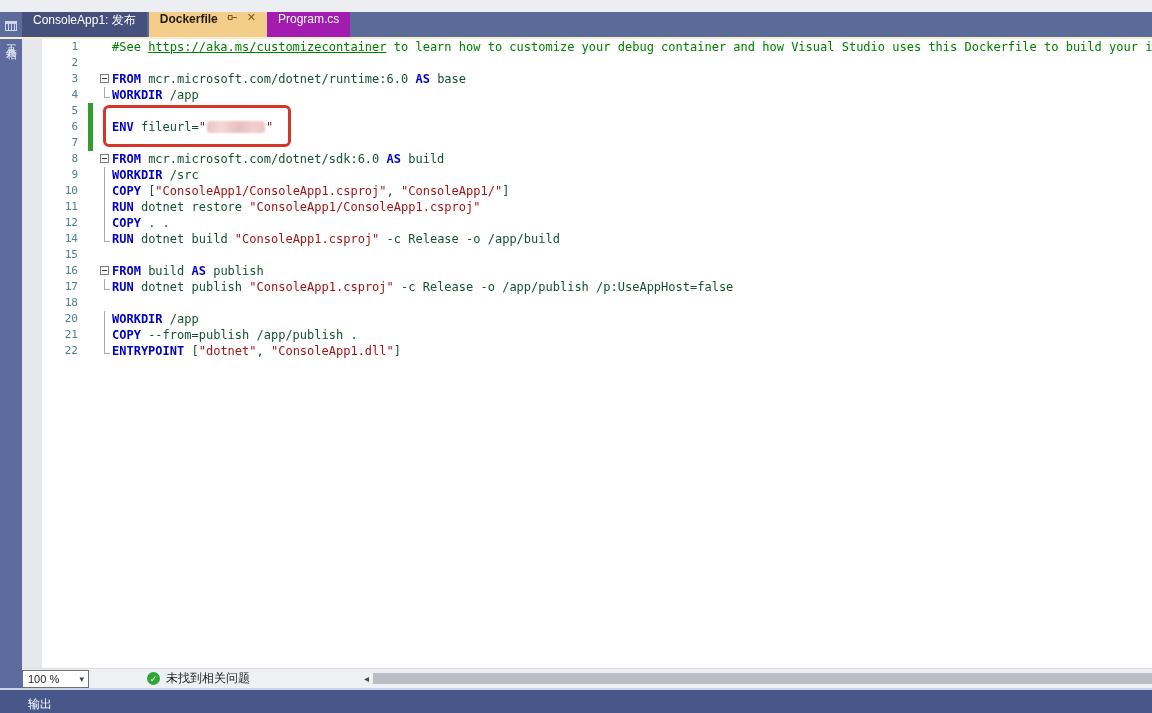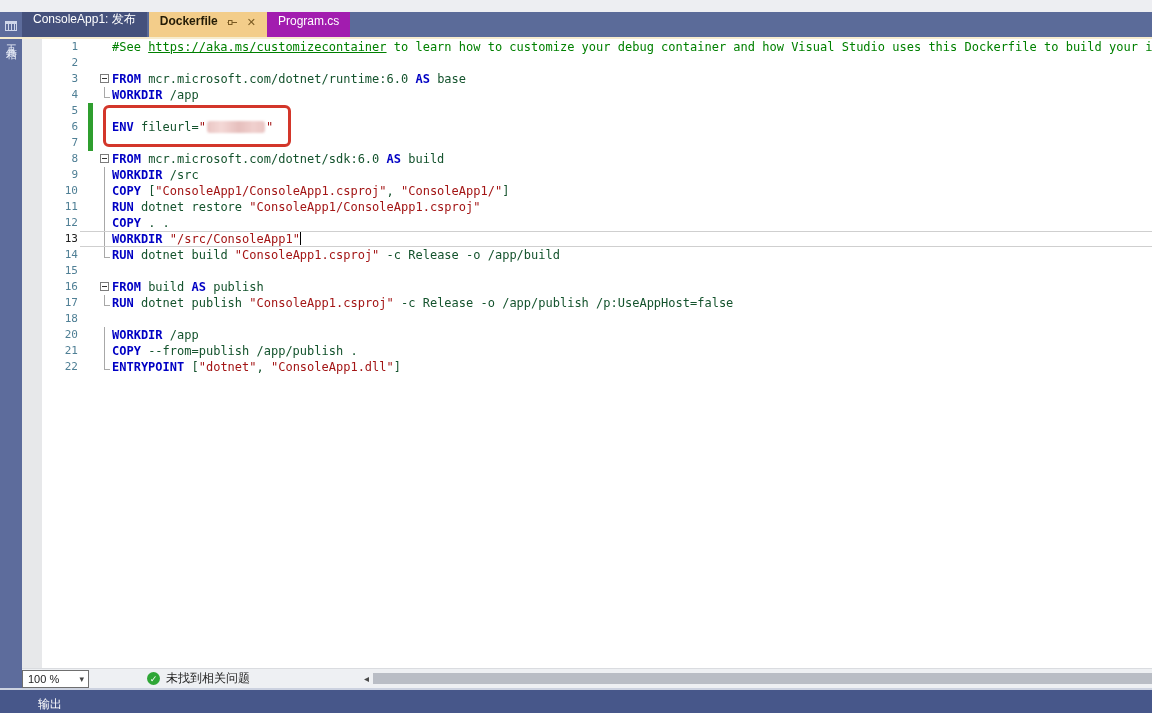--- a/index.html
+++ b/index.html
@@ -13,21 +13,21 @@
   .left-rail{position:absolute;left:0;top:12px;width:22px;height:676px;background:#5d6c9c;
              display:flex;flex-direction:column;align-items:center;}
   .rail-icon{display:block;width:12px;height:10px;margin:9px auto 5px;border:1px solid #cfd6ea;
              border-top:3px solid #cfd6ea;box-sizing:border-box;
              background:repeating-linear-gradient(90deg,transparent 0 2px,#cfd6ea 2px 3px);}
   .rail-label{writing-mode:vertical-rl;text-orientation:upright;font-size:11px;color:#e4e9f5;letter-spacing:2px;}
 
   
   .tabbar{position:absolute;left:22px;top:12px;right:0;height:25px;background:var(--tabbar,#5b6b99);
           display:flex;align-items:stretch;overflow:hidden;}
-  .tab{display:flex;align-items:flex-end;padding:16px 11px;font-size:12px;color:#ffffff;white-space:nowrap;cursor:default;}
+  .tab{display:flex;align-items:flex-start;padding:0 11px;font-size:12px;color:#ffffff;white-space:nowrap;cursor:default;}
   .tab:nth-child(1){background:#45517c;margin-right:2px;}
   .tab:nth-child(3){background:#a21caf;}
   .tab.active{background:var(--tabact,#f3cd8a);color:#241c06;font-weight:bold;}
   .tab .pin,.tab .close{margin-left:9px;color:#7a5a22;font-weight:normal;font-size:11px;line-height:1;display:flex;align-items:center;}
   .tab-accent{position:absolute;left:0;top:37px;width:100%;height:2px;background:#f6ecce;}
 
   
   .editor{position:absolute;left:22px;top:39px;right:0;height:629px;background:#fff;overflow:hidden;
           font-family:"DejaVu Sans Mono",monospace;font-size:12px;}
   .bp-margin{position:absolute;left:0;top:0;width:20px;height:100%;background:#e7e8ea;}
@@ -69,21 +69,21 @@
   .health{display:flex;align-items:center;gap:6px;margin-left:26px;}
   .check-circle{width:13px;height:13px;border-radius:50%;background:#2ea636;color:#fff;font-size:9px;
                 display:flex;align-items:center;justify-content:center;flex:0 0 auto;}
   .hscroll{flex:1;display:flex;align-items:center;margin-left:78px;height:100%;}
   .scroll-arrow{color:#4a4a4a;font-size:10px;padding:0 4px;}
   .thumb{flex:1;height:11px;background:#b9bdc5;}
 
   
   .output-panel{position:absolute;left:0;top:688px;width:100%;height:25px;background:var(--outbg,#47578a);
                 border-top:2px solid #ccd2e0;box-sizing:border-box;}
-  .output-title{position:absolute;left:38px;top:6px;color:#ffffff;font-size:12px;}
+  .output-title{position:absolute;left:28px;top:6px;color:#ffffff;font-size:12px;}
 </style>
 </head>
 <body>
 
 <div class="root">
 
   <div class="top-strip"></div>
 
   <div class="left-rail">
     <span class="rail-icon"></span>
@@ -120,21 +120,20 @@
         <div class="code-line"><span class="ln">3</span><span class="sel"></span><span class="outline"><span class="foldbox"></span></span><span class="code"><span class="kw">FROM</span><span class="plain"> mcr.microsoft.com/dotnet/runtime:6.0 </span><span class="kw">AS</span><span class="plain"> base</span></span></div>
         <div class="code-line"><span class="ln">4</span><span class="sel"></span><span class="outline guide-end"></span><span class="code"><span class="kw">WORKDIR</span><span class="plain"> /app</span></span></div>
         <div class="code-line chg"><span class="ln">5</span><span class="sel"></span><span class="outline"></span><span class="code"></span></div>
         <div class="code-line chg"><span class="ln">6</span><span class="sel"></span><span class="outline"></span><span class="code"><span class="kw">ENV</span><span class="plain"> fileurl=</span><span class="str">"</span><span class="redacted"></span><span class="str">"</span></span></div>
         <div class="code-line chg"><span class="ln">7</span><span class="sel"></span><span class="outline"></span><span class="code"></span></div>
         <div class="code-line"><span class="ln">8</span><span class="sel"></span><span class="outline"><span class="foldbox"></span></span><span class="code"><span class="kw">FROM</span><span class="plain"> mcr.microsoft.com/dotnet/sdk:6.0 </span><span class="kw">AS</span><span class="plain"> build</span></span></div>
         <div class="code-line"><span class="ln">9</span><span class="sel"></span><span class="outline guide"></span><span class="code"><span class="kw">WORKDIR</span><span class="plain"> /src</span></span></div>
         <div class="code-line"><span class="ln">10</span><span class="sel"></span><span class="outline guide"></span><span class="code"><span class="kw">COPY</span><span class="plain"> [</span><span class="str">"ConsoleApp1/ConsoleApp1.csproj"</span><span class="plain">, </span><span class="str">"ConsoleApp1/"</span><span class="plain">]</span></span></div>
         <div class="code-line"><span class="ln">11</span><span class="sel"></span><span class="outline guide"></span><span class="code"><span class="kw">RUN</span><span class="plain"> dotnet restore </span><span class="str">"ConsoleApp1/ConsoleApp1.csproj"</span></span></div>
         <div class="code-line"><span class="ln">12</span><span class="sel"></span><span class="outline guide"></span><span class="code"><span class="kw">COPY</span><span class="plain"> . .</span></span></div>
-        <div class="code-line current"><span class="ln">13</span><span class="sel"></span><span class="outline guide"></span><span class="code"><span class="kw">WORKDIR</span><span class="plain"> </span><span class="str">"/src/ConsoleApp1"</span><span class="caret"></span></span></div>
         <div class="code-line"><span class="ln">14</span><span class="sel"></span><span class="outline guide-end"></span><span class="code"><span class="kw">RUN</span><span class="plain"> dotnet build </span><span class="str">"ConsoleApp1.csproj"</span><span class="plain"> -c Release -o /app/build</span></span></div>
         <div class="code-line"><span class="ln">15</span><span class="sel"></span><span class="outline"></span><span class="code"></span></div>
         <div class="code-line"><span class="ln">16</span><span class="sel"></span><span class="outline"><span class="foldbox"></span></span><span class="code"><span class="kw">FROM</span><span class="plain"> build </span><span class="kw">AS</span><span class="plain"> publish</span></span></div>
         <div class="code-line"><span class="ln">17</span><span class="sel"></span><span class="outline guide-end"></span><span class="code"><span class="kw">RUN</span><span class="plain"> dotnet publish </span><span class="str">"ConsoleApp1.csproj"</span><span class="plain"> -c Release -o /app/publish /p:UseAppHost=false</span></span></div>
         <div class="code-line"><span class="ln">18</span><span class="sel"></span><span class="outline"></span><span class="code"></span></div>
         <div class="code-line"><span class="ln">20</span><span class="sel"></span><span class="outline guide"></span><span class="code"><span class="kw">WORKDIR</span><span class="plain"> /app</span></span></div>
         <div class="code-line"><span class="ln">21</span><span class="sel"></span><span class="outline guide"></span><span class="code"><span class="kw">COPY</span><span class="plain"> --from=publish /app/publish .</span></span></div>
         <div class="code-line"><span class="ln">22</span><span class="sel"></span><span class="outline guide-end"></span><span class="code"><span class="kw">ENTRYPOINT</span><span class="plain"> [</span><span class="str">"dotnet"</span><span class="plain">, </span><span class="str">"ConsoleApp1.dll"</span><span class="plain">]</span></span></div>
       </div>
     <div class="red-box"></div>

